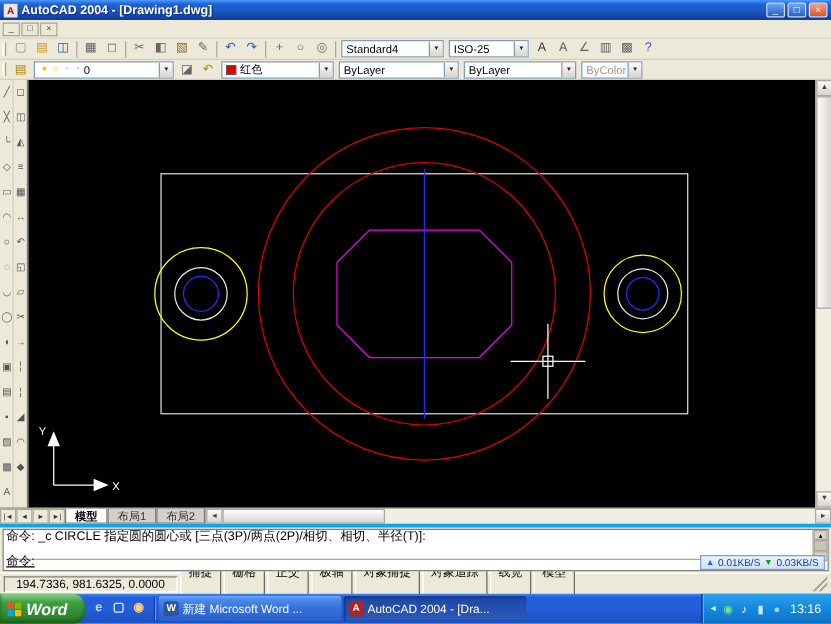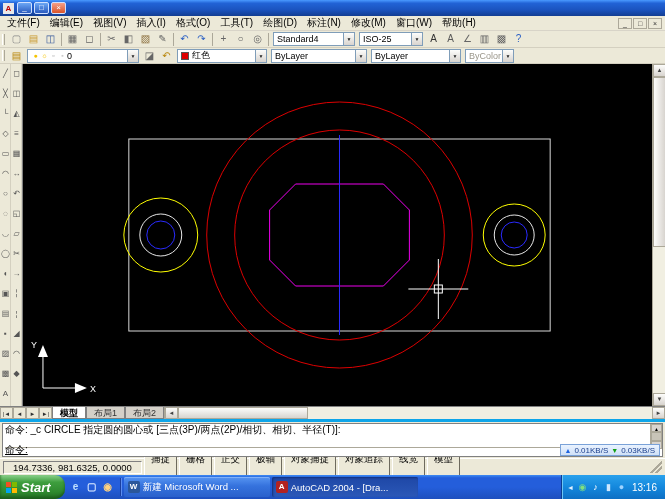--- a/index.html
+++ b/index.html
@@ -108,41 +108,29 @@
   .trayicon{width:11px;text-align:center;font-size:9px;line-height:16px;}
   .clock{font-size:10px;margin-left:2px;}
 </style>
 </head>
 <body>
 
 <div class="screen">
 
   <div class="titlebar">
     <span class="appicon">A</span>
+    <span class="title">AutoCAD 2004 - [Drawing1.dwg]</span>
     <span class="winbtns">
       <span class="winbtn">_</span>
       <span class="winbtn">□</span>
       <span class="winbtn close">×</span>
     </span>
   </div>
 
   <div class="menubar">
-    <span class="menuitems">
-        <span class="menuitem">文件(F)</span>
-        <span class="menuitem">编辑(E)</span>
-        <span class="menuitem">视图(V)</span>
-        <span class="menuitem">插入(I)</span>
-        <span class="menuitem">格式(O)</span>
-        <span class="menuitem">工具(T)</span>
-        <span class="menuitem">绘图(D)</span>
-        <span class="menuitem">标注(N)</span>
-        <span class="menuitem">修改(M)</span>
-        <span class="menuitem">窗口(W)</span>
-        <span class="menuitem">帮助(H)</span>
-      </span>
     <span class="docbtns">
       <span class="docbtn">_</span>
       <span class="docbtn">□</span>
       <span class="docbtn">×</span>
     </span>
   </div>
 
   <div class="tbrow tb1">
     <span class="grip"></span>
     <span style="display:flex;align-items:center;">
@@ -349,21 +337,21 @@
   </div>
 
   <div class="taskbar">
     <span class="startbtn">
       <span class="flag">
         <i style="background:#f25022"></i>
           <i style="background:#7fba00"></i>
           <i style="background:#00a4ef"></i>
           <i style="background:#ffb900"></i>
       </span>
-      <span>Start</span>
+      <span>Word</span>
     </span>
     <span class="ql">
         <span class="qlicon" style="color: rgb(191, 224, 255);">e</span>
         <span class="qlicon" style="color: rgb(216, 232, 255);">▢</span>
         <span class="qlicon" style="color: rgb(255, 210, 127);">◉</span>
       </span>
     <span class="tbdivider"></span>
     <span class="taskbtns">
         <span class="taskbtn">
           <span class="taskicon" style="background: rgb(43, 87, 154);">W</span>

